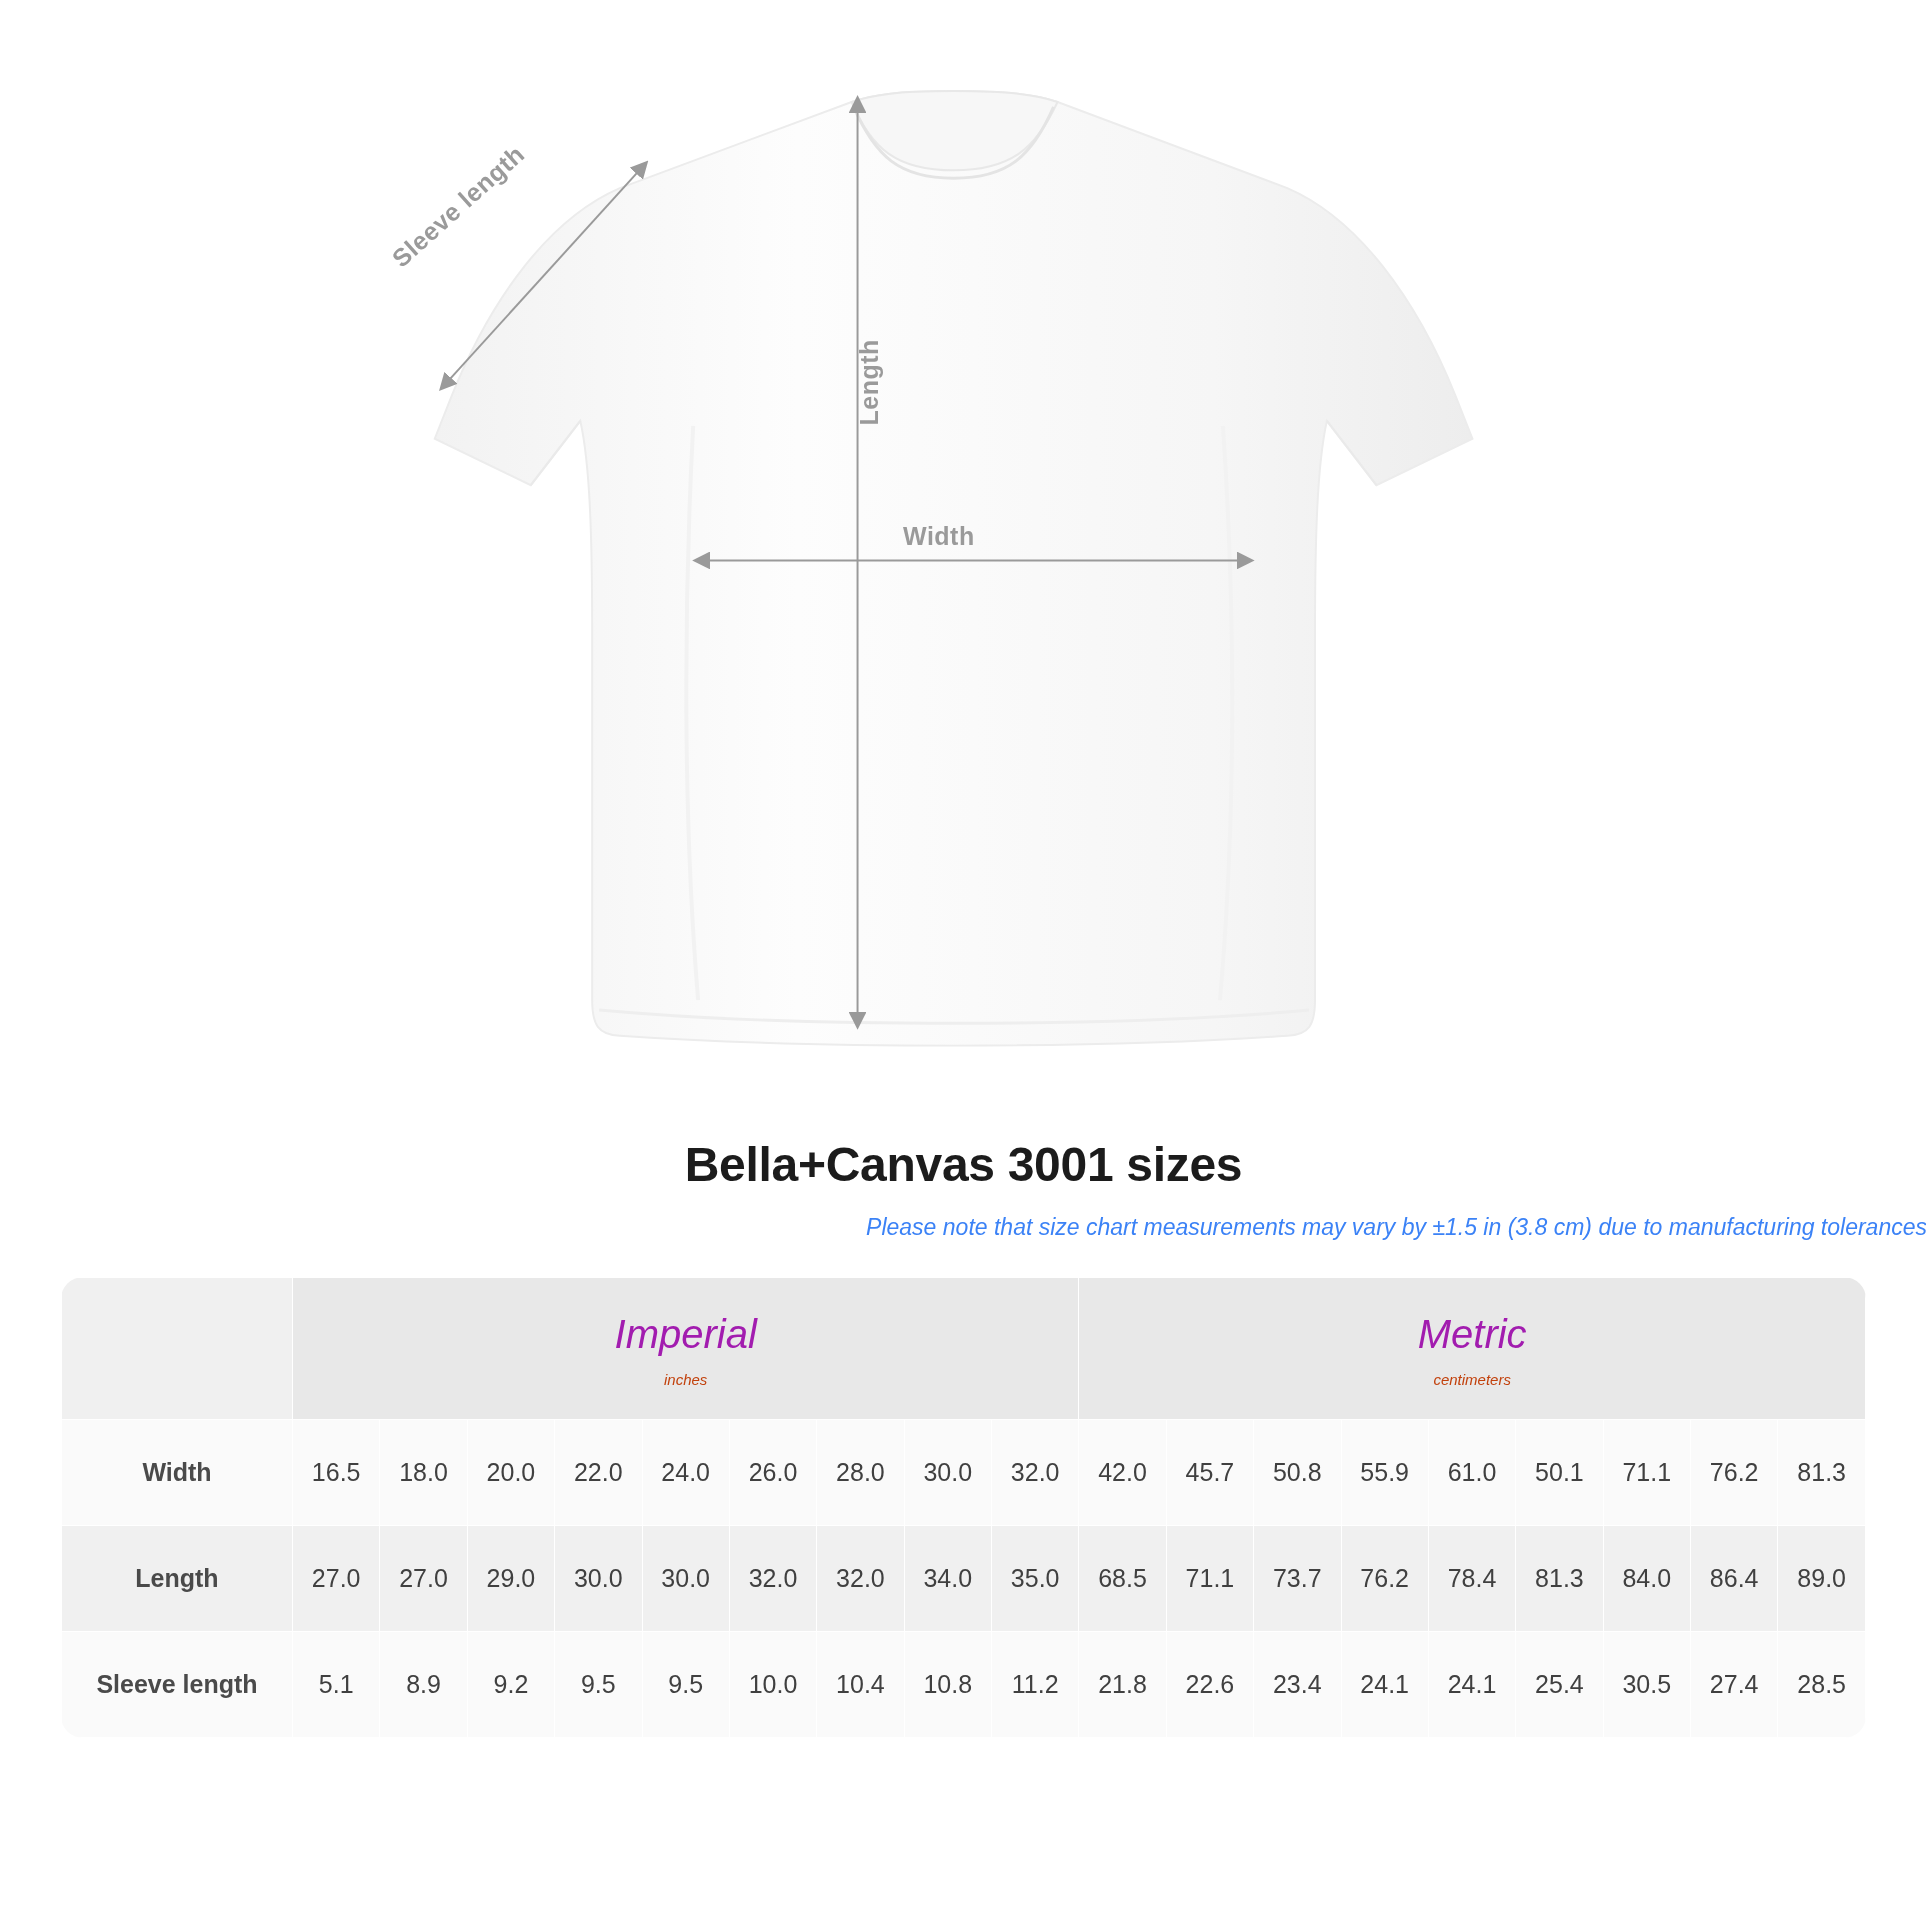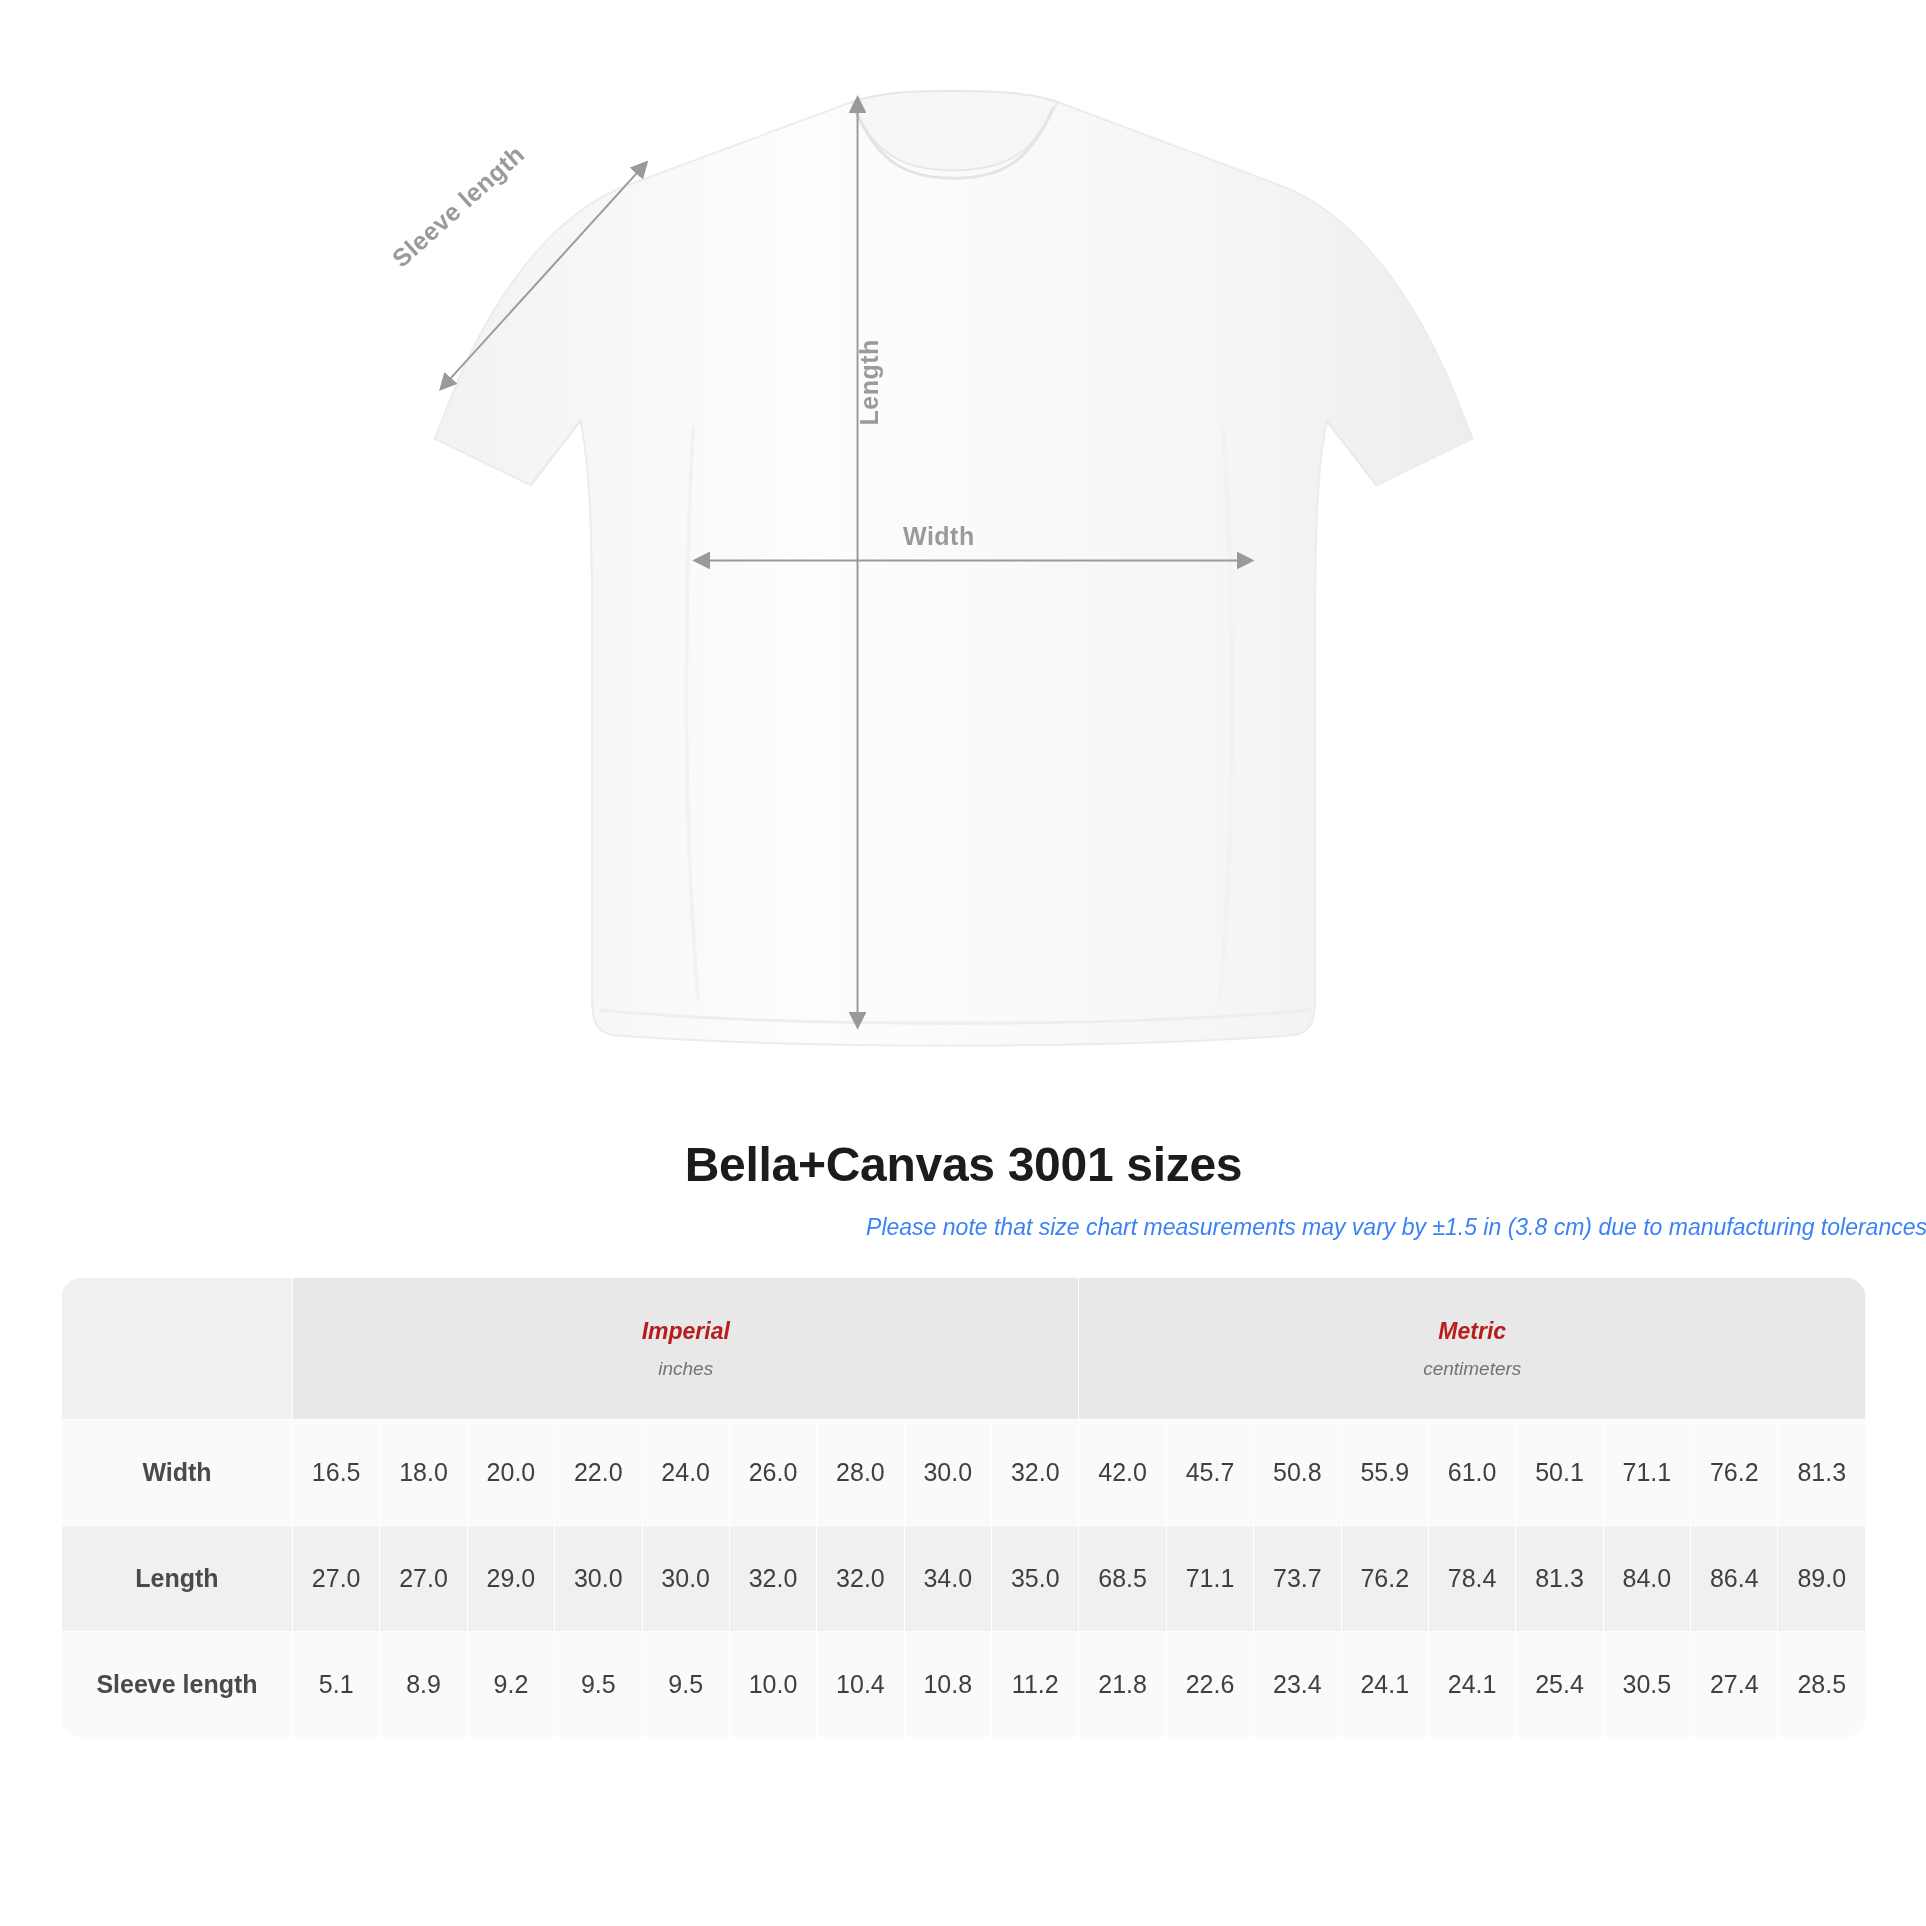--- a/index.html
+++ b/index.html
@@ -92,30 +92,30 @@
     border: 1px solid #ffffff;
     text-align: center;
     vertical-align: middle;
   }
   .unit-header td {
     background: #e8e8e8;
     height: 139px;
     border: none;
   }
   .unit-sys {
-    font-size: 23px;
-    font-weight: bold;
+    font-size: 40px;
+    font-weight: normal;
     font-style: italic;
-    color: #b91c1c;
+    color: #a21caf;
     line-height: 1.25;
   }
   .unit-sub {
-    font-size: 19px;
+    font-size: 15px;
     font-style: italic;
-    color: #737373;
+    color: #c2410c;
     margin-top: 12px;
   }
 
   tr.size-row td {
     background: #f0f0f0;
     height: 103px;
     font-size: 25px;
     font-weight: bold;
     color: #4a4a4a;
   }

